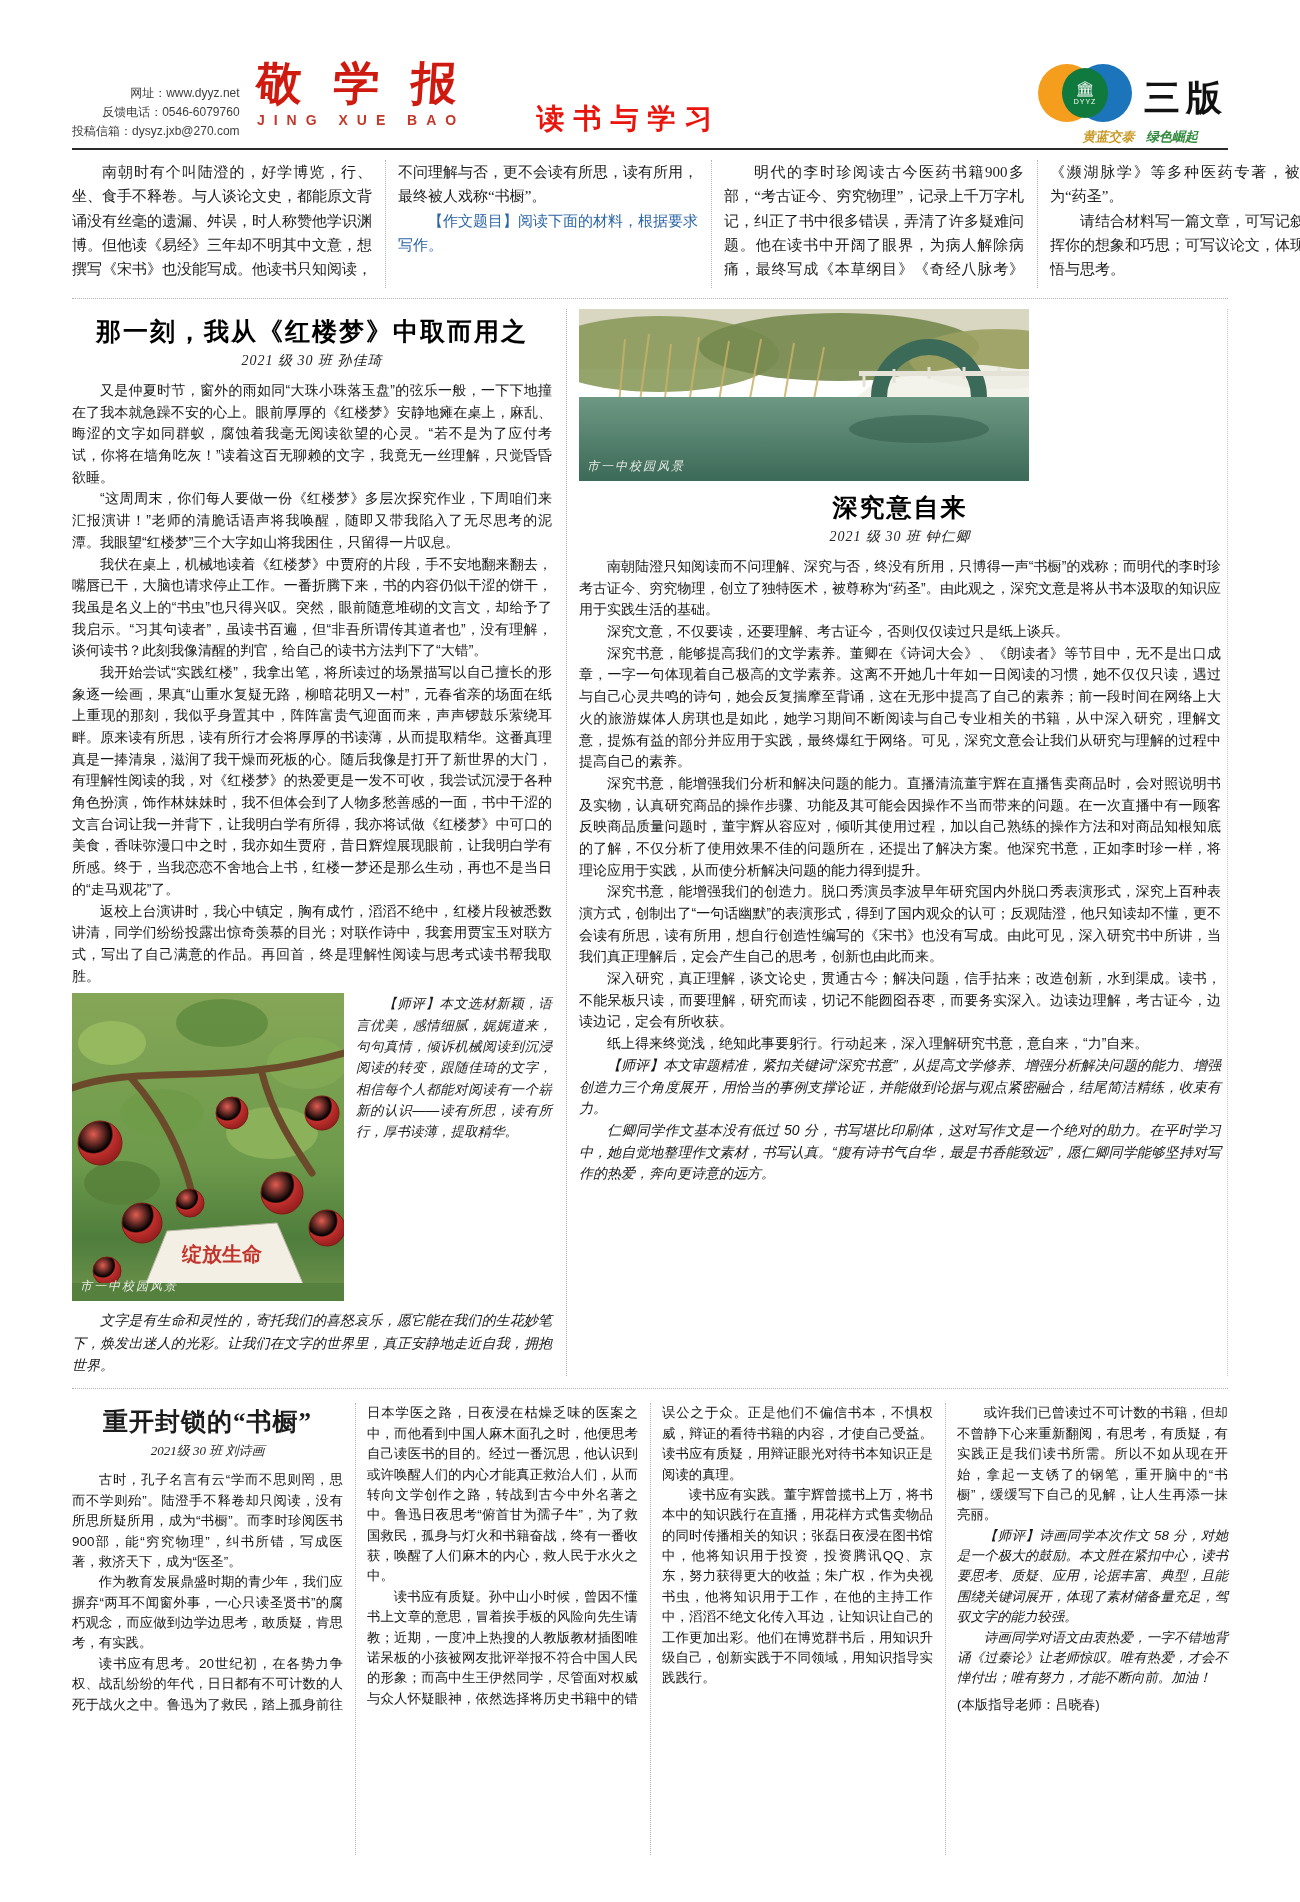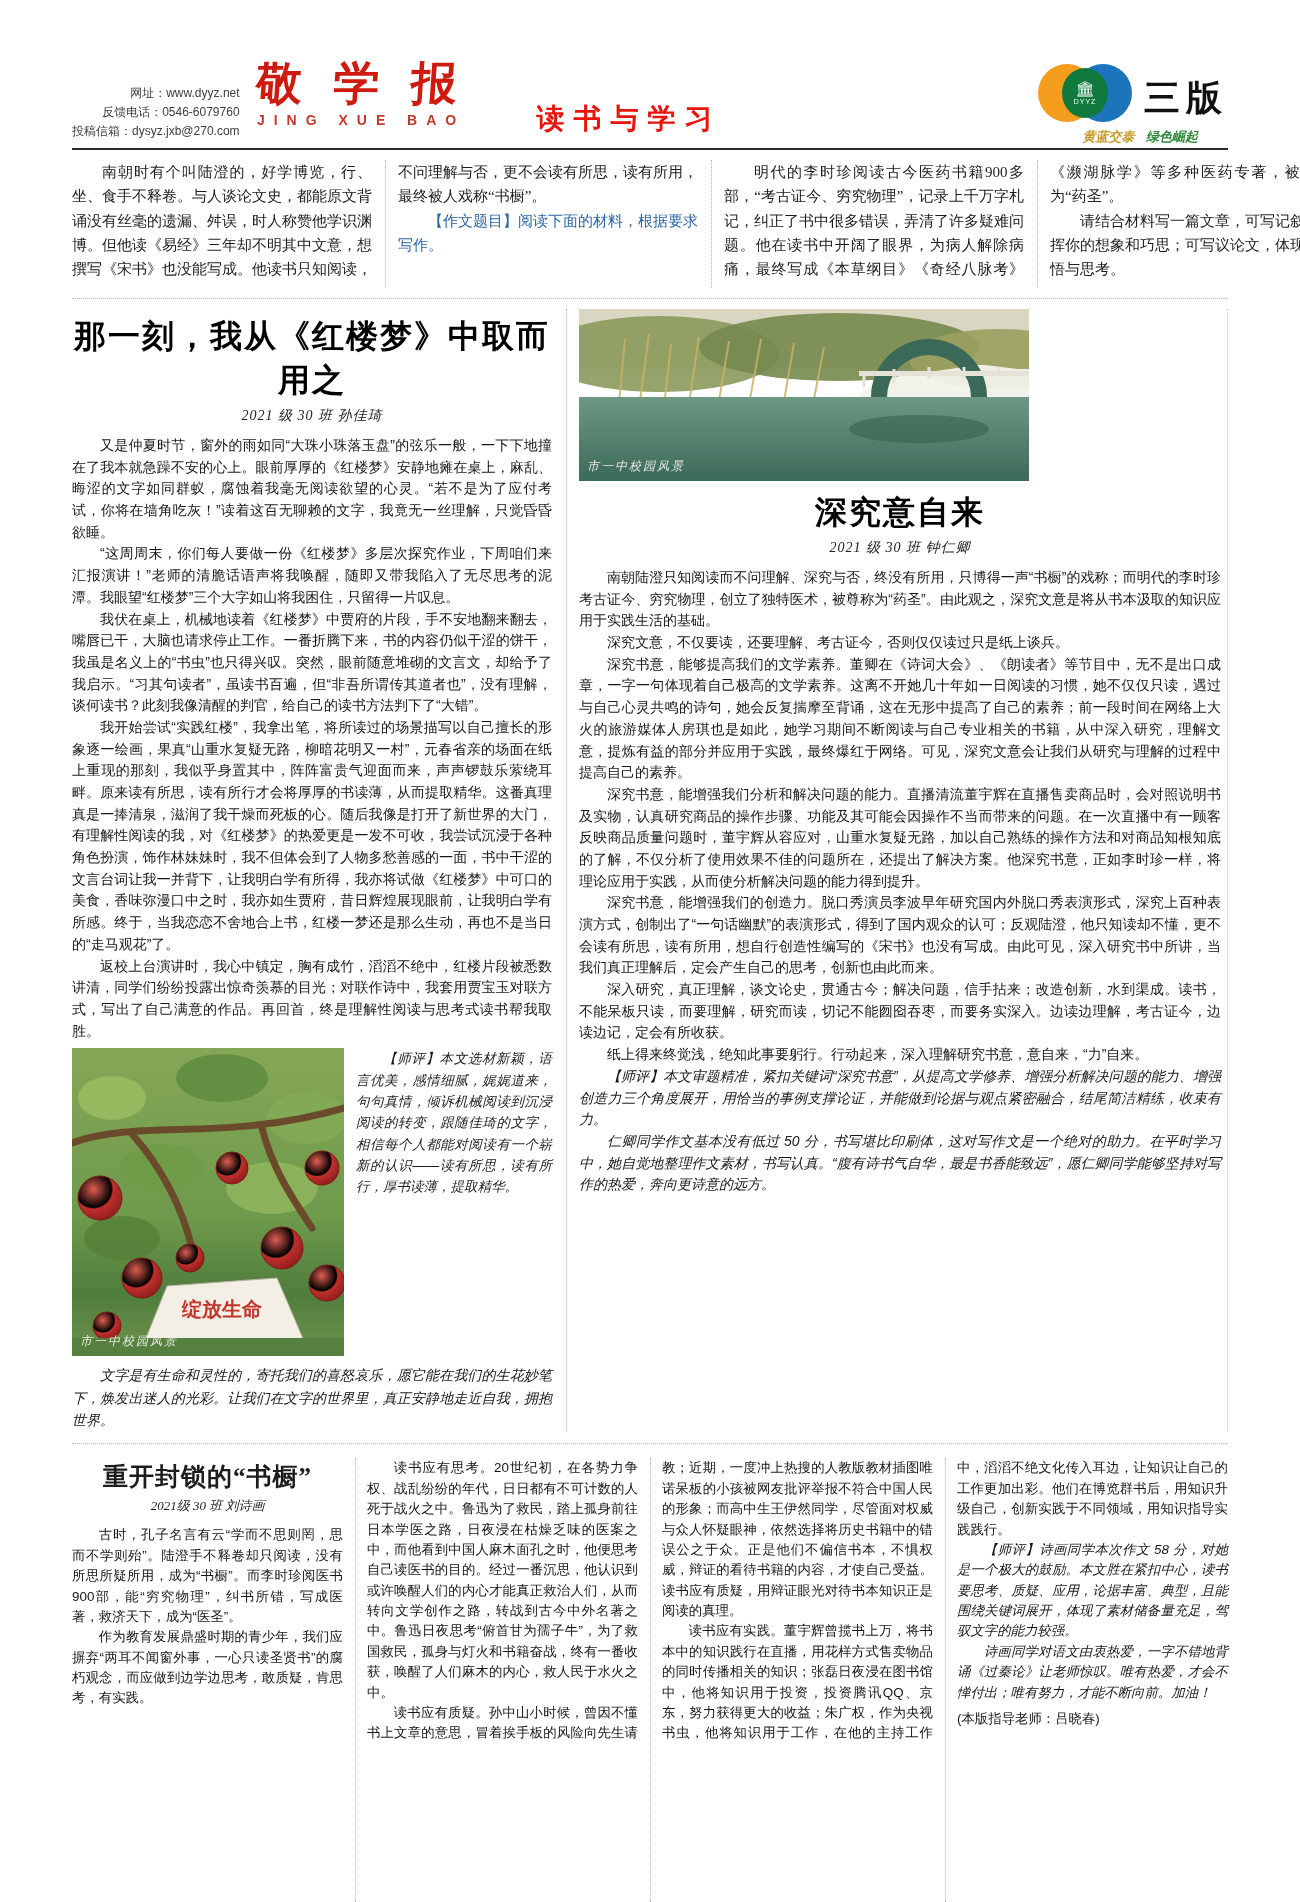--- a/index.html
+++ b/index.html
@@ -33,21 +33,21 @@
           font-family:"Liberation Serif",serif;font-size:15px;line-height:1.62;text-align:justify;height:128px;}
   .prompt p{margin:0;text-indent:2em;}
   .prompt .blue{color:#2a65a5;}
 
   
   .main{display:flex;margin-top:10px;border-top:1px dotted #b5b5b5;padding-top:10px;}
   .main-left{width:480px;flex:none;}
   .main-sep{border-left:1px dotted #b0b0b0;margin:0 12px 0 14px;}
   .main-right{flex:1;border-right:1px dotted #c4c4c4;padding-right:6px;}
 
-  .art-title{font-family:"Liberation Serif",serif;font-weight:bold;font-size:32px;letter-spacing:2px;
+  .art-title{font-family:"Liberation Serif",serif;font-weight:bold;font-size:25px;letter-spacing:2px;
              text-align:center;margin:6px 0 4px 0;color:#000;}
   .byline{font-family:"Liberation Serif",serif;font-style:italic;font-size:14px;text-align:center;
           color:#222;margin-bottom:10px;letter-spacing:1px;}
   .body-text p{margin:0;text-indent:2em;font-size:14px;line-height:1.55;text-align:justify;color:#161616;}
   .kai{font-family:Liberation Sans, sans-serif;font-style:italic;}
 
   
   .media-row{display:flex;margin:6px 0 4px 0;}
   .photo{position:relative;flex:none;overflow:hidden;}
   .photo .cap{position:absolute;left:8px;bottom:6px;color:#f3f3ef;font-size:12px;letter-spacing:2px;
@@ -222,38 +222,39 @@
           <ellipse cx="340" cy="120" rx="70" ry="14" fill="#2f5a48" opacity="0.5"></ellipse>
         </svg>
         <span class="cap">市一中校园风景</span>
       </div>
       <div class="art-title">深究意自来</div>
       <div class="byline">2021 级 30 班 钟仁卿</div>
       <div class="body-text">
         <p>南朝陆澄只知阅读而不问理解、深究与否，终没有所用，只博得一声“书橱”的戏称；而明代的李时珍考古证今、穷究物理，创立了独特医术，被尊称为“药圣”。由此观之，深究文意是将从书本汲取的知识应用于实践生活的基础。</p>
         <p>深究文意，不仅要读，还要理解、考古证今，否则仅仅读过只是纸上谈兵。</p>
         <p>深究书意，能够提高我们的文学素养。董卿在《诗词大会》、《朗读者》等节目中，无不是出口成章，一字一句体现着自己极高的文学素养。这离不开她几十年如一日阅读的习惯，她不仅仅只读，遇过与自己心灵共鸣的诗句，她会反复揣摩至背诵，这在无形中提高了自己的素养；前一段时间在网络上大火的旅游媒体人房琪也是如此，她学习期间不断阅读与自己专业相关的书籍，从中深入研究，理解文意，提炼有益的部分并应用于实践，最终爆红于网络。可见，深究文意会让我们从研究与理解的过程中提高自己的素养。</p>
-        <p>深究书意，能增强我们分析和解决问题的能力。直播清流董宇辉在直播售卖商品时，会对照说明书及实物，认真研究商品的操作步骤、功能及其可能会因操作不当而带来的问题。在一次直播中有一顾客反映商品质量问题时，董宇辉从容应对，山重水复疑无路，加以自己熟练的操作方法和对商品知根知底的了解，不仅分析了使用效果不佳的问题所在，还提出了解决方案。他深究书意，正如李时珍一样，将理论应用于实践，从而使分析解决问题的能力得到提升。</p>
+        <p>深究书意，能增强我们分析和解决问题的能力。直播清流董宇辉在直播售卖商品时，会对照说明书及实物，认真研究商品的操作步骤、功能及其可能会因操作不当而带来的问题。在一次直播中有一顾客反映商品质量问题时，董宇辉从容应对，倾听其使用过程，加以自己熟练的操作方法和对商品知根知底的了解，不仅分析了使用效果不佳的问题所在，还提出了解决方案。他深究书意，正如李时珍一样，将理论应用于实践，从而使分析解决问题的能力得到提升。</p>
         <p>深究书意，能增强我们的创造力。脱口秀演员李波早年研究国内外脱口秀表演形式，深究上百种表演方式，创制出了“一句话幽默”的表演形式，得到了国内观众的认可；反观陆澄，他只知读却不懂，更不会读有所思，读有所用，想自行创造性编写的《宋书》也没有写成。由此可见，深入研究书中所讲，当我们真正理解后，定会产生自己的思考，创新也由此而来。</p>
         <p>深入研究，真正理解，谈文论史，贯通古今；解决问题，信手拈来；改造创新，水到渠成。读书，不能呆板只读，而要理解，研究而读，切记不能囫囵吞枣，而要务实深入。边读边理解，考古证今，边读边记，定会有所收获。</p>
         <p>纸上得来终觉浅，绝知此事要躬行。行动起来，深入理解研究书意，意自来，“力”自来。</p>
         <p class="kai">【师评】本文审题精准，紧扣关键词“深究书意”，从提高文学修养、增强分析解决问题的能力、增强创造力三个角度展开，用恰当的事例支撑论证，并能做到论据与观点紧密融合，结尾简洁精练，收束有力。</p>
         <p class="kai">仁卿同学作文基本没有低过 50 分，书写堪比印刷体，这对写作文是一个绝对的助力。在平时学习中，她自觉地整理作文素材，书写认真。“腹有诗书气自华，最是书香能致远”，愿仁卿同学能够坚持对写作的热爱，奔向更诗意的远方。</p>
       </div>
     </div>
   </div>
 
   <div class="bottom">
     <div class="bottom-cols">
       <div class="bottom-title">重开封锁的“书橱”</div>
       <div class="bottom-byline">2021级 30 班 刘诗画</div>
       <p>古时，孔子名言有云“学而不思则罔，思而不学则殆”。陆澄手不释卷却只阅读，没有所思所疑所用，成为“书橱”。而李时珍阅医书900部，能“穷究物理”，纠书所错，写成医著，救济天下，成为“医圣”。</p>
       <p>作为教育发展鼎盛时期的青少年，我们应摒弃“两耳不闻窗外事，一心只读圣贤书”的腐朽观念，而应做到边学边思考，敢质疑，肯思考，有实践。</p>
       <p>读书应有思考。20世纪初，在各势力争权、战乱纷纷的年代，日日都有不可计数的人死于战火之中。鲁迅为了救民，踏上孤身前往日本学医之路，日夜浸在枯燥乏味的医案之中，而他看到中国人麻木面孔之时，他便思考自己读医书的目的。经过一番沉思，他认识到或许唤醒人们的内心才能真正救治人们，从而转向文学创作之路，转战到古今中外名著之中。鲁迅日夜思考“俯首甘为孺子牛”，为了救国救民，孤身与灯火和书籍奋战，终有一番收获，唤醒了人们麻木的内心，救人民于水火之中。</p>
       <p>读书应有质疑。孙中山小时候，曾因不懂书上文章的意思，冒着挨手板的风险向先生请教；近期，一度冲上热搜的人教版教材插图唯诺呆板的小孩被网友批评举报不符合中国人民的形象；而高中生王伊然同学，尽管面对权威与众人怀疑眼神，依然选择将历史书籍中的错误公之于众。正是他们不偏信书本，不惧权威，辩证的看待书籍的内容，才使自己受益。读书应有质疑，用辩证眼光对待书本知识正是阅读的真理。</p>
       <p>读书应有实践。董宇辉曾揽书上万，将书本中的知识践行在直播，用花样方式售卖物品的同时传播相关的知识；张磊日夜浸在图书馆中，他将知识用于投资，投资腾讯QQ、京东，努力获得更大的收益；朱广权，作为央视书虫，他将知识用于工作，在他的主持工作中，滔滔不绝文化传入耳边，让知识让自己的工作更加出彩。他们在博览群书后，用知识升级自己，创新实践于不同领域，用知识指导实践践行。</p>
+      <p>或许我们已曾读过不可计数的书籍，但却不曾静下心来重新翻阅，有思考，有质疑，有实践正是我们读书所需。所以不如从现在开始，拿起一支锈了的钢笔，重开脑中的“书橱”，缓缓写下自己的见解，让人生再添一抹亮丽。</p>
       <p class="kai">【师评】诗画同学本次作文 58 分，对她是一个极大的鼓励。本文胜在紧扣中心，读书要思考、质疑、应用，论据丰富、典型，且能围绕关键词展开，体现了素材储备量充足，驾驭文字的能力较强。</p>
       <p class="kai">诗画同学对语文由衷热爱，一字不错地背诵《过秦论》让老师惊叹。唯有热爱，才会不惮付出；唯有努力，才能不断向前。加油！</p>
       <p class="sig">(本版指导老师：吕晓春)</p>
     </div>
   </div>
 
 </div>
 
 </body></html>

